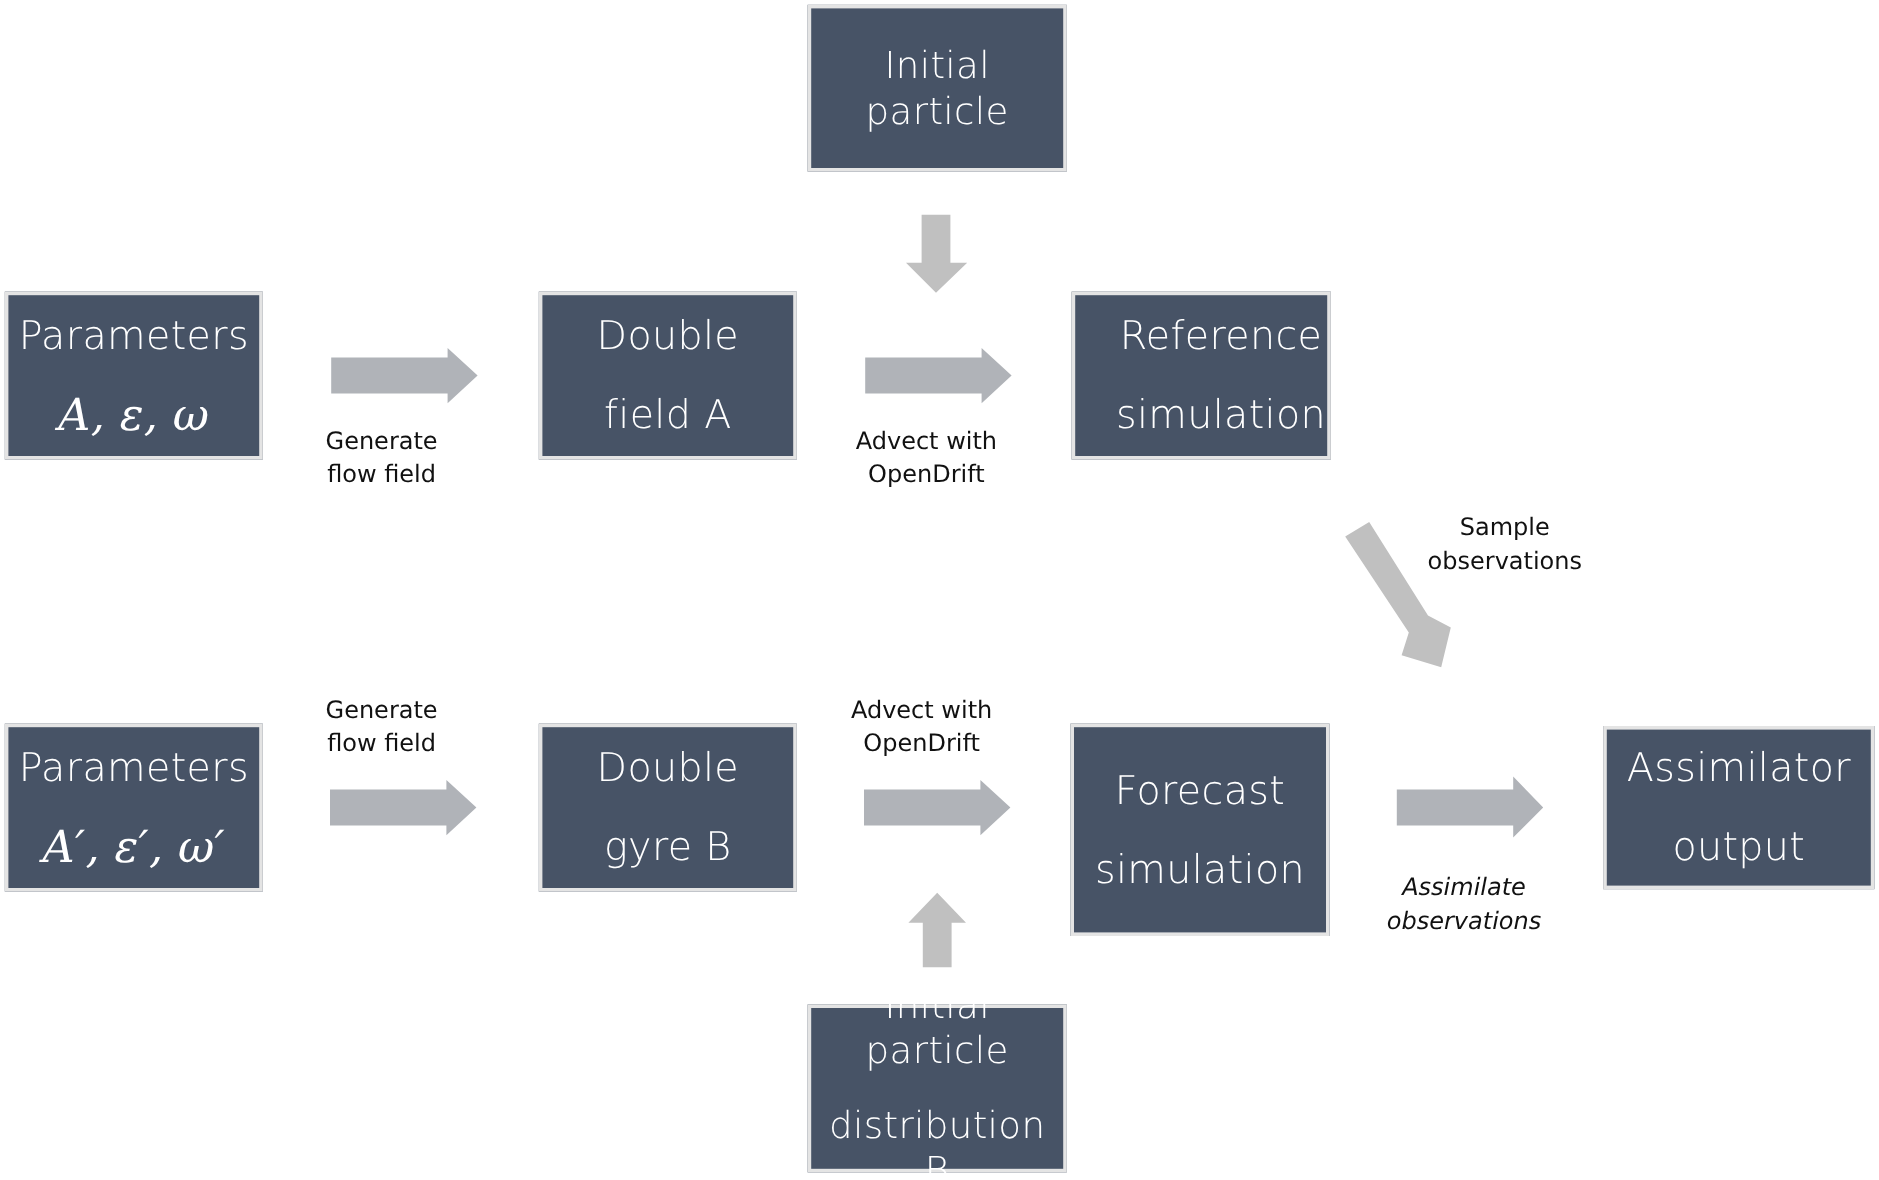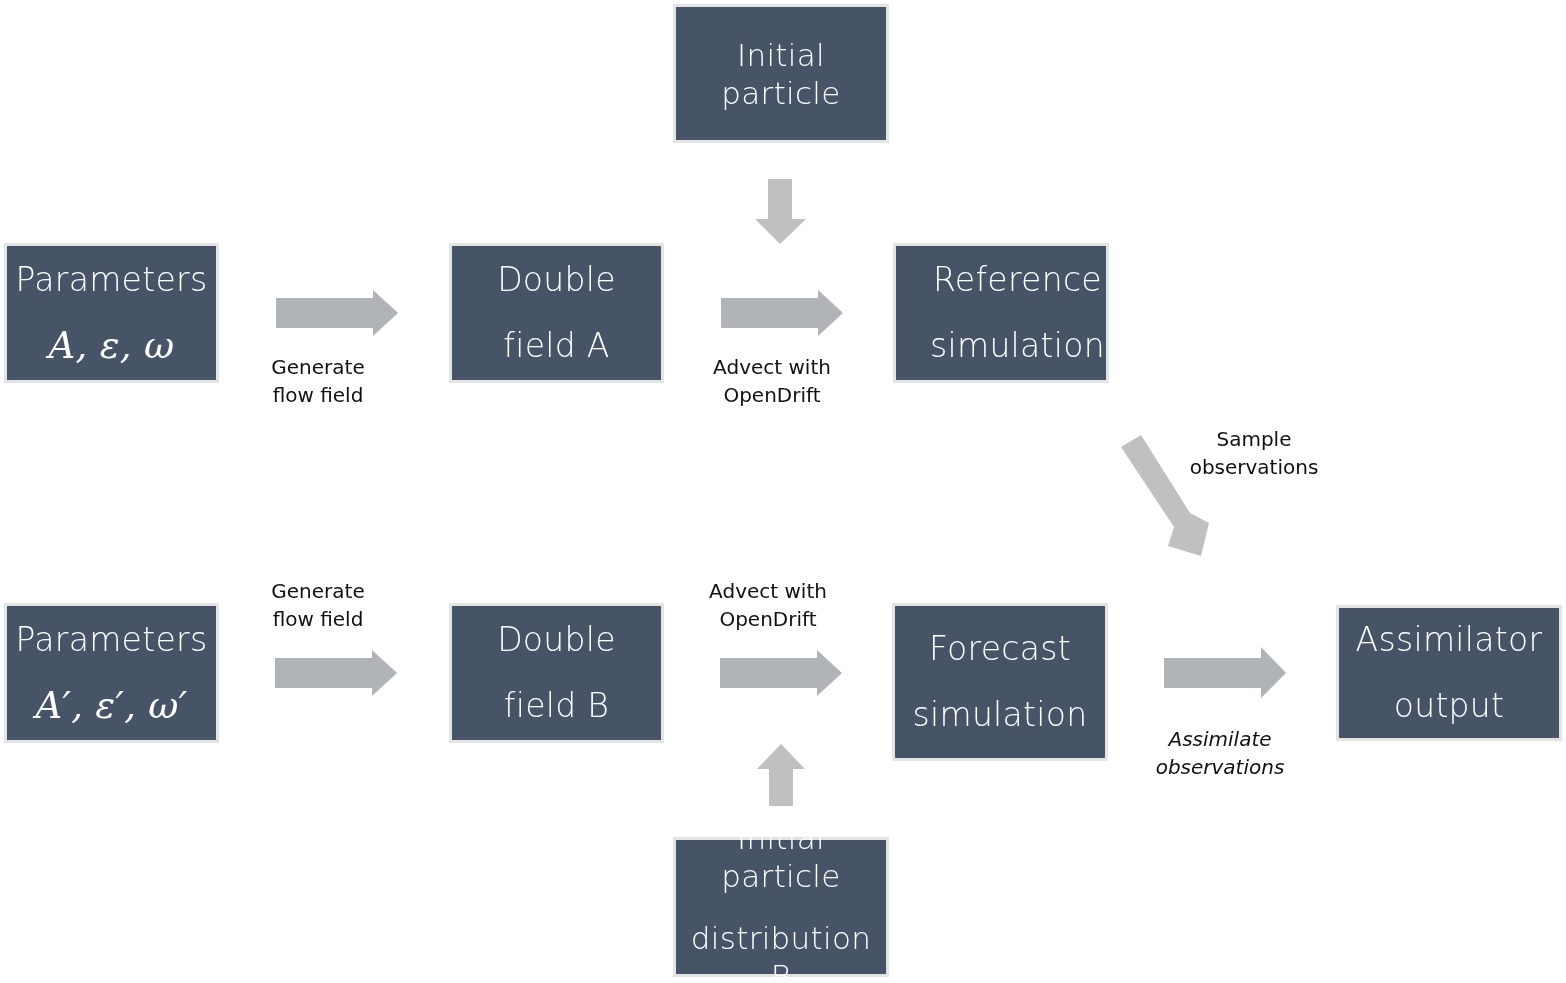--- a/index.html
+++ b/index.html
@@ -56,24 +56,24 @@
   <span>simulation</span>
 </div>
 
 <div class="box" style="left:4px; top:603px; width:215px; height:140px;">
   <span>Parameters</span>
   <span class="math">A′, ε′, ω′</span>
 </div>
 
 <div class="box" style="left:449px; top:603px; width:215px; height:140px;">
   <span>Double</span>
-  <span>field B</span>
+  <span>gyre B</span>
 </div>
 
-<div class="box" style="left:892px; top:603px; width:216px; height:158px;">
+<div class="box" style="left:892px; top:603px; width:216px; height:177px;">
   <span>Forecast</span>
   <span>simulation</span>
 </div>
 
 <div class="box" style="left:673px; top:837px; width:216px; height:140px; font-size:31px; line-height:38px;">
   <span>Initial particle</span>
   <span>distribution B</span>
 </div>
 
 <div class="box" style="left:1336px; top:605px; width:226px; height:136px;text-align:center;">

